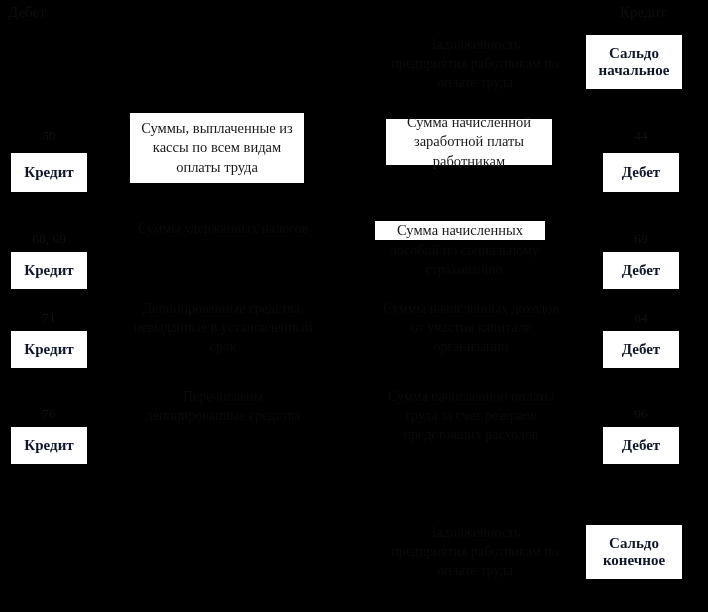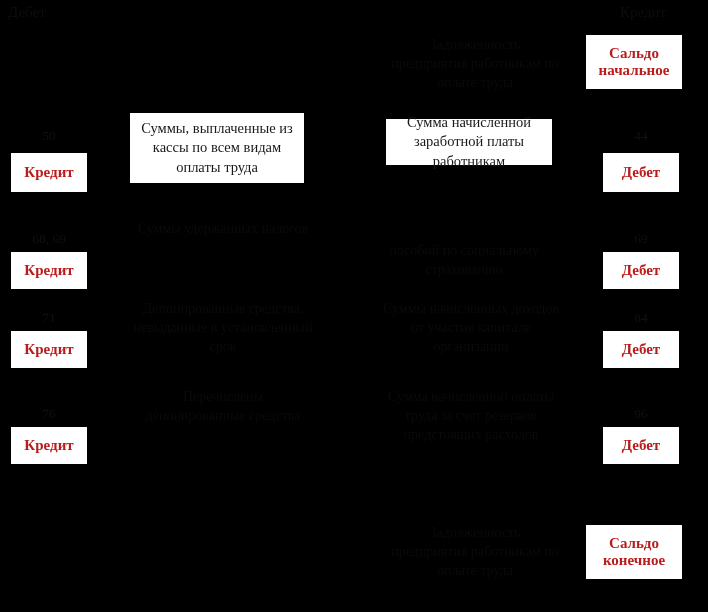--- a/index.html
+++ b/index.html
@@ -22,21 +22,21 @@
   
   .node {
     position: absolute;
     box-sizing: border-box;
   }
 
   
   .side-box {
     background: #ffffff;
     border: 1px solid #000000;
-    color: #b91c1c;
+    color: #0f172a;
     font-weight: bold;
     font-size: 15px;
     line-height: 1.15;
     display: flex;
     align-items: center;
     justify-content: center;
     text-align: center;
     padding: 2px 4px;
   }
 
@@ -122,20 +122,23 @@
   </div>
 
   <div class="node acct-num" style="left:10px; top:231px; width:78px;">68, 69</div>
 
   <div class="node side-box" style="left:10px; top:251px; width:78px; height:39px;">
     <span>Кредит</span>
   </div>
 
   <div class="node desc-dark" style="left:135px; top:220px; width:176px; height:46px;">Суммы удержанных налогов</div>
 
+  <div class="node desc-box flat" style="left:375px; top:221px; width:170px; height:19px;">
+    <span>Сумма начисленных</span>
+  </div>
 
   <div class="node desc-dark" style="left:380px; top:242px; width:168px; height:40px;">пособий по социальному страхованию</div>
 
   <div class="node acct-num" style="left:602px; top:231px; width:78px;">69</div>
 
   <div class="node side-box" style="left:602px; top:251px; width:78px; height:39px;">
     <span>Дебет</span>
   </div>
 
   <div class="node acct-num" style="left:10px; top:310px; width:78px;">71</div>

